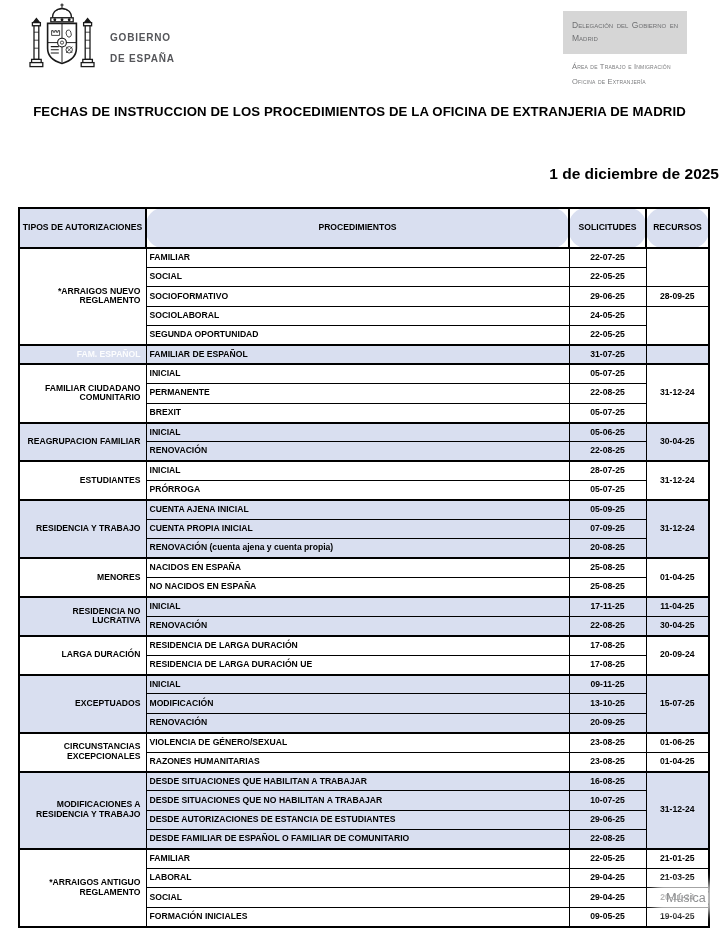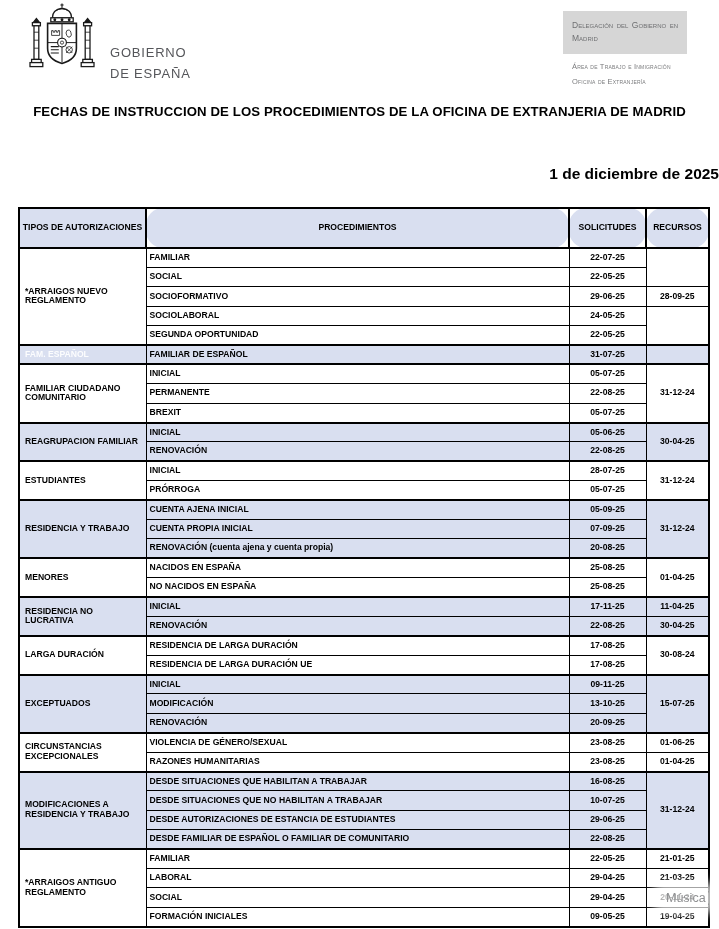--- a/index.html
+++ b/index.html
@@ -2,22 +2,22 @@
 <html><head>
 <meta charset="utf-8">
 <style>
   html,body{margin:0;padding:0;}
   body{
     width:719px;height:929px;position:relative;overflow:hidden;
     background:#ffffff;font-family:"Liberation Sans",sans-serif;color:#000;
   }
   
   .coat{position:absolute;left:26px;top:3px;}
-  .wordmark{position:absolute;left:110px;top:42px;font-size:13px;
-    letter-spacing:.8px;color:#55565a;line-height:21px;font-weight:normal;}
+  .wordmark{position:absolute;left:110px;top:27px;font-size:10px;
+    letter-spacing:.8px;color:#55565a;line-height:21px;font-weight:bold;}
   .right-box{position:absolute;left:563px;top:11px;width:124px;box-sizing:border-box;
     background:var(--box-gray);padding:8px 9px 9px 9px;}
   .right-box-text{font-variant:small-caps;font-size:8.5px;color:#6f7072;
     text-align:justify;line-height:1.5;}
   .right-sub{position:absolute;left:572px;font-variant:small-caps;font-size:7.5px;
     color:#7a7b7d;letter-spacing:.2px;}
   .right-sub1{top:62px;} .right-sub2{top:77px;}
   
   .page-title{position:absolute;top:104px;left:0;width:100%;text-align:center;
     font-size:13.2px;font-weight:bold;letter-spacing:.1px;}
@@ -26,21 +26,21 @@
   
   .doc-table{position:absolute;left:18px;top:207px;width:690px;
     border-collapse:collapse;table-layout:fixed;border:2.5px solid #000;}
   .doc-table th,.doc-table td{border:1px solid #000;font-weight:bold;
     overflow:hidden;line-height:1.15;}
   .doc-table thead tr{height:40px;}
   .doc-table tbody tr{height:19.4px;}
   .doc-table th{background:var(--shade);font-size:8.6px;text-align:center;
     padding:0 0;border-bottom:2.5px solid #000;}
   .doc-table th + th{border-left:2px solid #000;border-radius:17px;}
-  .type-cell{text-align:left;font-size:8.6px;padding:0 5px;}
+  .type-cell{text-align:right;font-size:8.6px;padding:0 5px;}
   .proc-cell{text-align:left;font-size:8.6px;padding:0 2px 0 3px;border-left:2px solid #000;}
   .date-cell{text-align:center;font-size:8.6px;border-left:2px solid #000;}
   .shaded td{background:var(--shade);}
   .group-start td{border-top:2.5px solid #000;}
   .faint{color:rgba(255,255,255,.92);margin-left:32px;}
   
   .musica-overlay{position:absolute;left:663px;top:891px;font-size:12.5px;
     color:#8f9092;background:rgba(255,255,255,.72);padding:0 3px;border-radius:2px;
     box-shadow:0 0 10px 9px rgba(255,255,255,.72);}
 </style>
@@ -216,21 +216,21 @@
       </tr>
       <tr class="shaded">
         <td class="proc-cell">RENOVACIÓN</td>
         <td class="date-cell">22-08-25</td>
         <td class="date-cell" rowspan="1">30-04-25</td>
       </tr>
       <tr class=" group-start">
         <td class="type-cell" rowspan="2">LARGA DURACIÓN</td>
         <td class="proc-cell">RESIDENCIA DE LARGA DURACIÓN</td>
         <td class="date-cell">17-08-25</td>
-        <td class="date-cell" rowspan="2">30-08-24</td>
+        <td class="date-cell" rowspan="2">20-09-24</td>
       </tr>
       <tr class="">
         <td class="proc-cell">RESIDENCIA DE LARGA DURACIÓN UE</td>
         <td class="date-cell">17-08-25</td>
       </tr>
       <tr class="shaded group-start">
         <td class="type-cell" rowspan="3">EXCEPTUADOS</td>
         <td class="proc-cell">INICIAL</td>
         <td class="date-cell">09-11-25</td>
         <td class="date-cell" rowspan="3">15-07-25</td>

